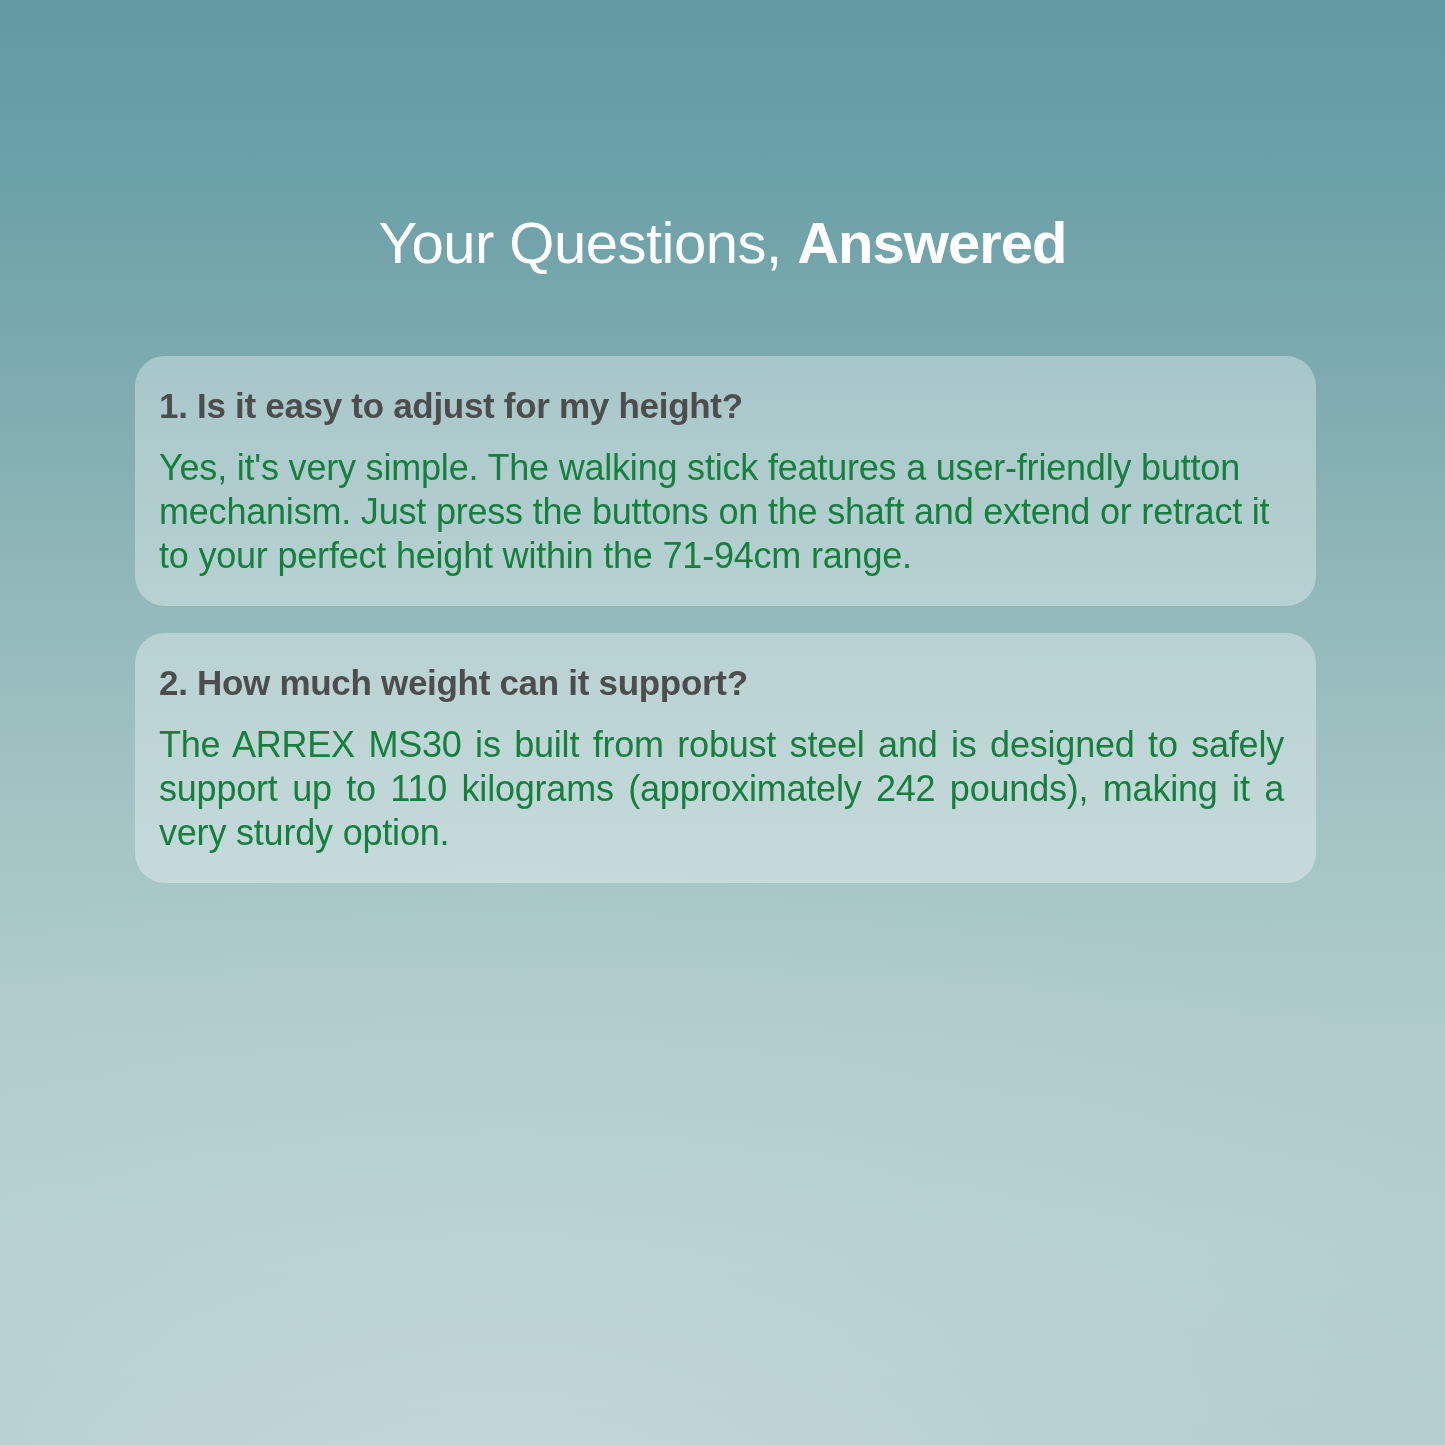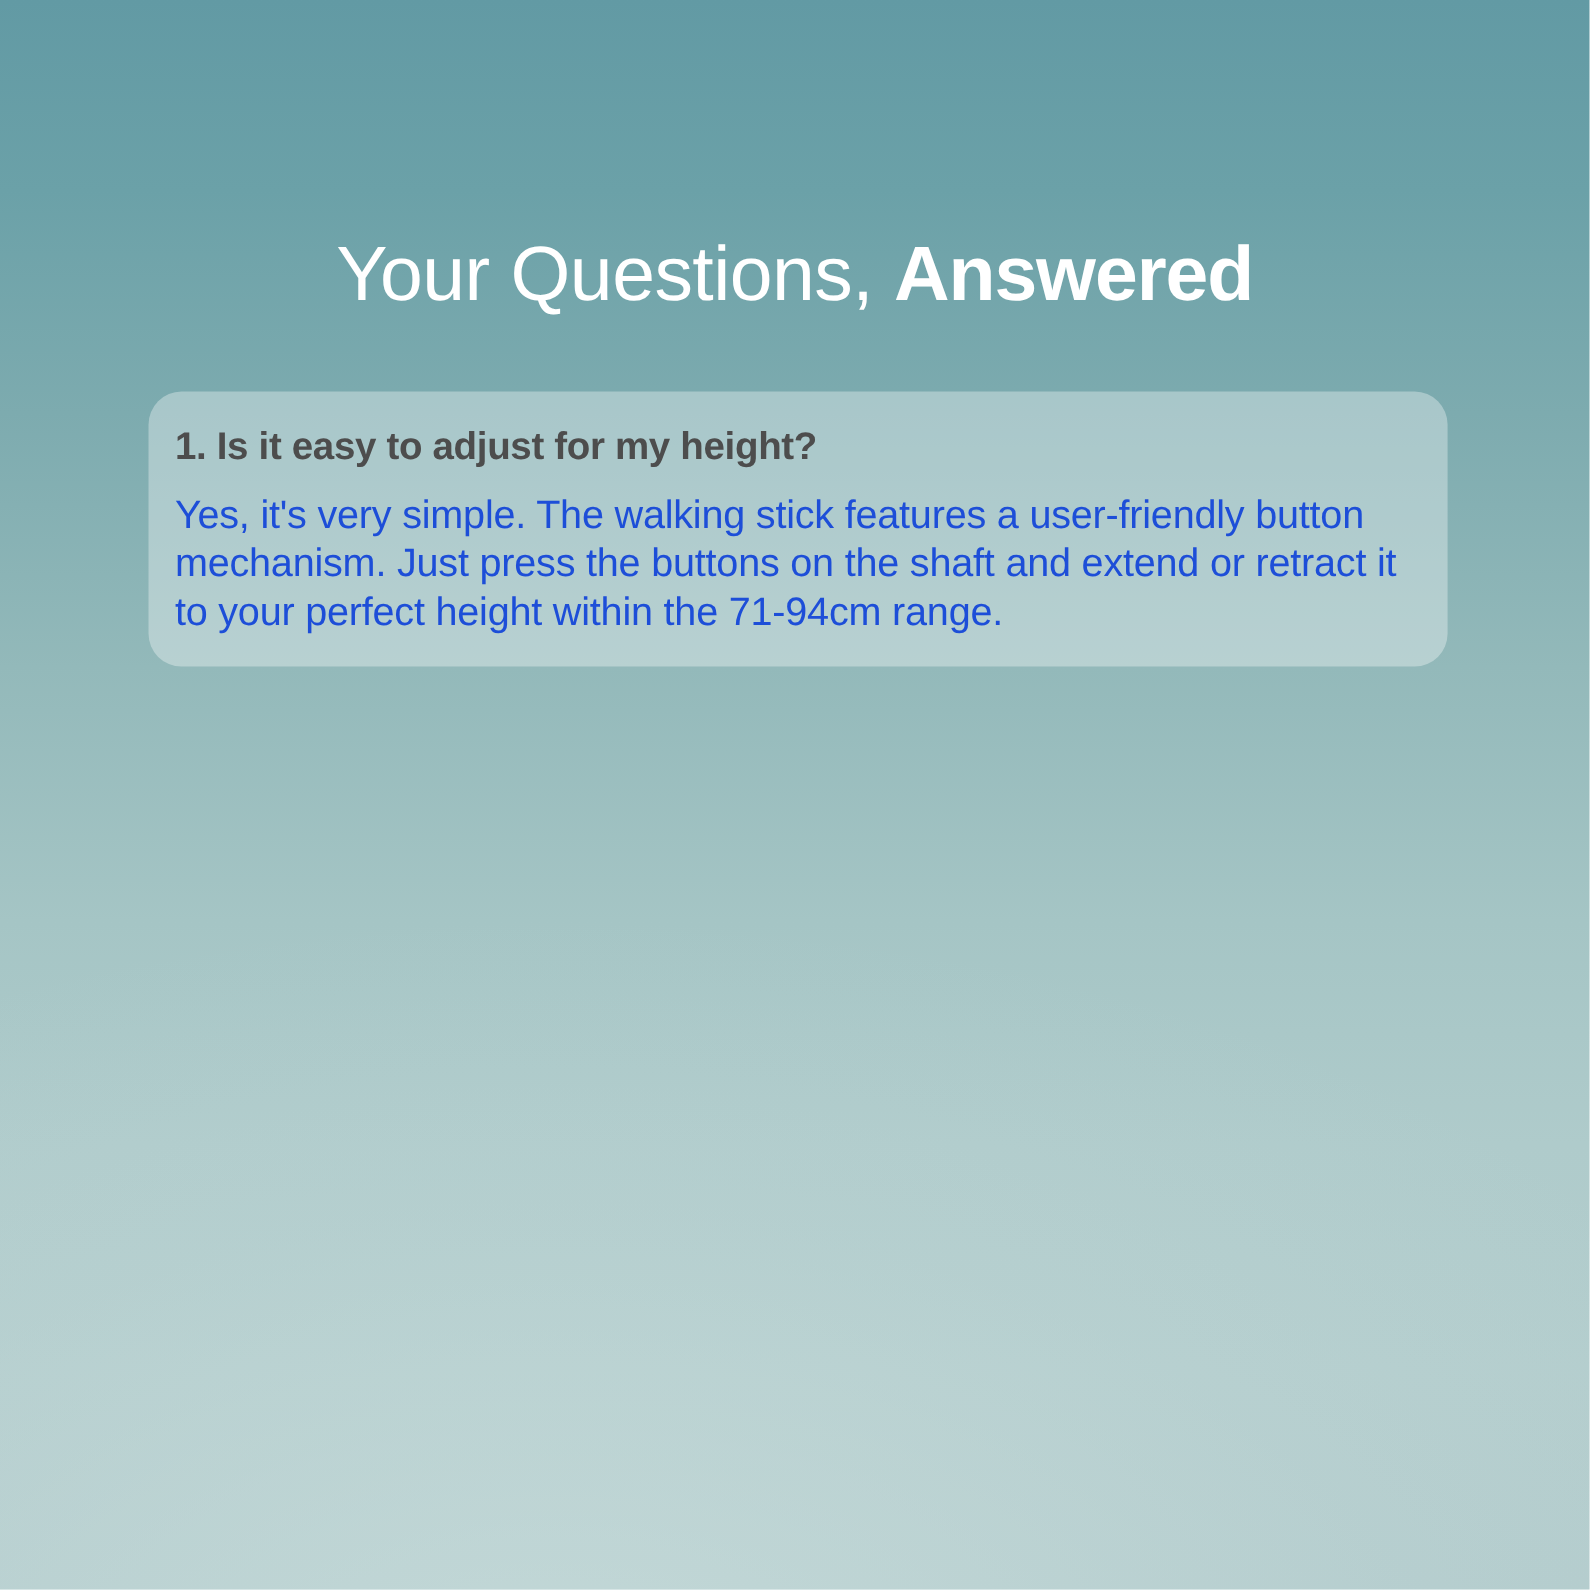--- a/index.html
+++ b/index.html
@@ -43,21 +43,21 @@
   }
 
   
   .title {
     position:absolute;
     top:214px;
     left:0;
     width:1445px;
     text-align:center;
     color:#ffffff;
-    font-size:70px;
+    font-size:58px;
     line-height:1.0;
     letter-spacing:-0.5px;
     white-space:nowrap;
   }
   .title .t-light { font-weight:500; }
   .title .t-bold  { font-weight:800; letter-spacing:-1px; }
 
   
   .faq-list {
     position:absolute;
@@ -76,21 +76,21 @@
   .faq-q {
     color:#4d4d4d;
     font-size:35px;
     font-weight:700;
     letter-spacing:-0.3px;
     line-height:1.15;
     margin-bottom:20px;
   }
 
   .faq-a {
-    color:#1d4ed8;
+    color:#15803d;
     font-size:36px;
     font-weight:400;
     line-height:1.22;
     letter-spacing:-0.2px;
   }
 
   .faq-a.justified { text-align:justify; }
 </style>
 </head>
 <body>
@@ -103,17 +103,21 @@
     <span class="t-light">Your Questions, </span><span class="t-bold">Answered</span>
   </h1>
 
   <div class="faq-list">
 
     <div class="faq-card">
       <div class="faq-q">1. Is it easy to adjust for my height?</div>
       <div class="faq-a">Yes, it's very simple. The walking stick features a user-friendly button mechanism. Just press the buttons on the shaft and extend or retract it to your perfect height within the 71-94cm range.</div>
     </div>
 
+    <div class="faq-card">
+      <div class="faq-q">2. How much weight can it support?</div>
+      <div class="faq-a justified">The ARREX MS30 is built from robust steel and is designed to safely support up to 110 kilograms (approximately 242 pounds), making it a very sturdy option.</div>
+    </div>
 
 
   </div>
 
 </div>
 
 </body></html>

